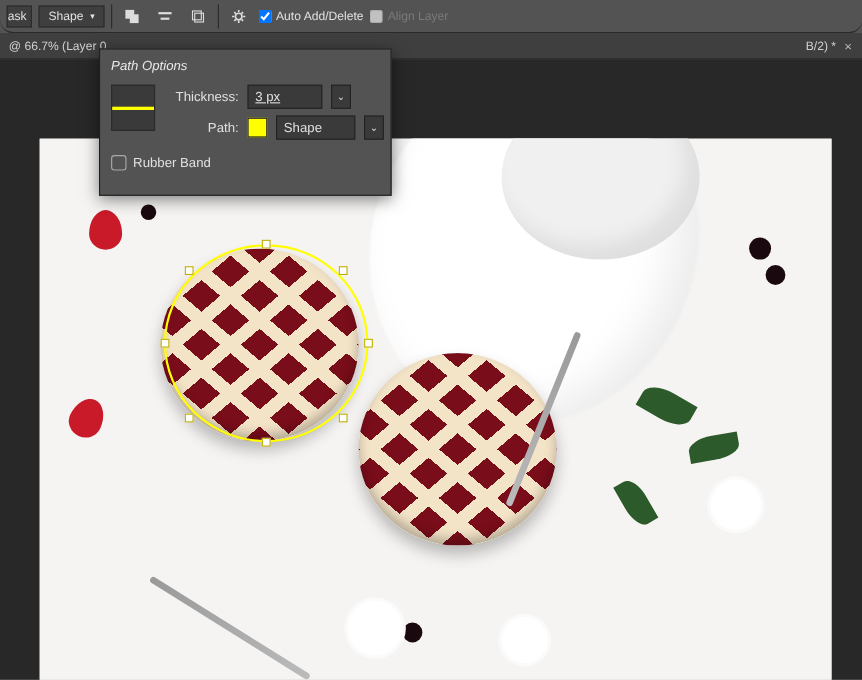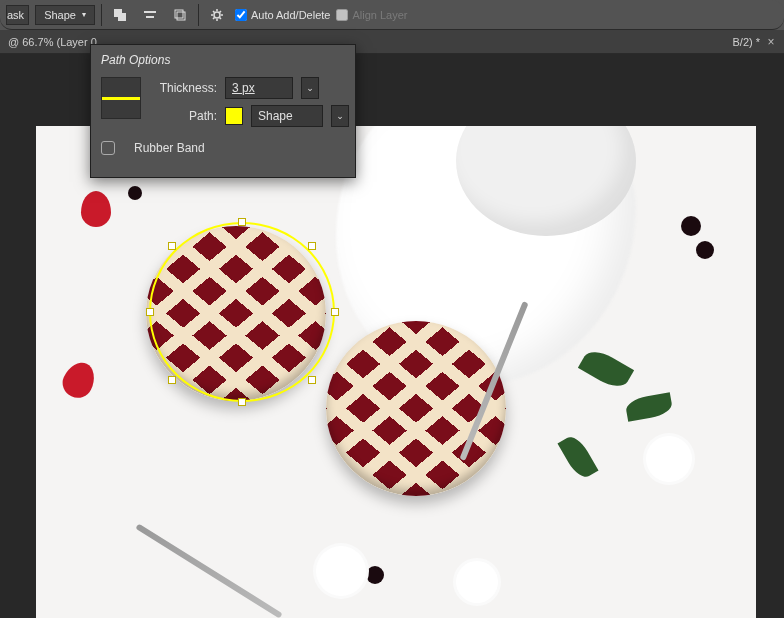--- a/index.html
+++ b/index.html
@@ -25,21 +25,21 @@
 .panel { position: absolute; left: 90px; top: 44px; width: 266px; height: 134px; background: #535353; border: 1px solid #1f1f1f; box-shadow: 0 4px 14px rgba(0,0,0,.5); z-index: 10; padding: 8px 10px; }
 .panel-title { color: #e8e8e8; font-size: 12px; margin-bottom: 10px; font-style: italic; }
 .panel-row { display: flex; align-items: center; gap: 8px; margin-bottom: 6px; }
 .preview-box { width: 42px; height: 42px; border: 1px solid #2a2a2a; background: #3a3a3a; display: flex; align-items: center; justify-content: center; margin-right: 4px; }
 .preview-line { width: 38px; height: 3px; background: #ffff00; }
 .panel-label { color: #e0e0e0; font-size: 12px; width: 64px; text-align: right; }
 .num-input { width: 68px; height: 22px; background: #3a3a3a; border: 1px solid #222; color: #e0e0e0; font-size: 12px; padding: 0 6px; text-decoration: underline; }
 .dd-arrow { width: 18px; height: 22px; background: #3a3a3a; border: 1px solid #222; display: flex; align-items: center; justify-content: center; color: #ddd; font-size: 9px; }
 .swatch { width: 18px; height: 18px; background: #ffff00; border: 1px solid #222; }
 .color-dd { width: 72px; height: 22px; background: #3a3a3a; border: 1px solid #222; color: #e0e0e0; font-size: 12px; display: flex; align-items: center; padding: 0 6px; }
-.rb-row { display: flex; gap: 19px; margin-top: 8px; }
+.rb-row { display: flex; gap: 6px; margin-top: 8px; }
 .rb-chk { width: 14px; height: 14px; border: 1px solid #aaa; border-radius: 3px; }
 
 
 .photo { position: absolute; inset: 0; background: radial-gradient(circle at 68% 18%, #eee 0 10%, transparent 12%), #f5f4f3; }
 .leaf { position: absolute; border-radius: 50% 0; background: #2d5a2b; }
 .flower { position: absolute; border-radius: 50%; background: #fff; box-shadow: 0 0 0 3px #fafafa; }
 .berry { position: absolute; border-radius: 50%; background: #1a0a0f; }
 .strawb { position: absolute; width: 30px; height: 36px; background: #c91a2a; border-radius: 50% 50% 50% 50% / 60% 60% 40% 40%; }
 .teapot { position: absolute; width: 180px; height: 150px; border-radius: 50%; background: #f0f0f0; box-shadow: inset -12px -12px 20px rgba(0,0,0,.08); }
 .pie { position: absolute; width: 180px; height: 175px; border-radius: 50%; background:

